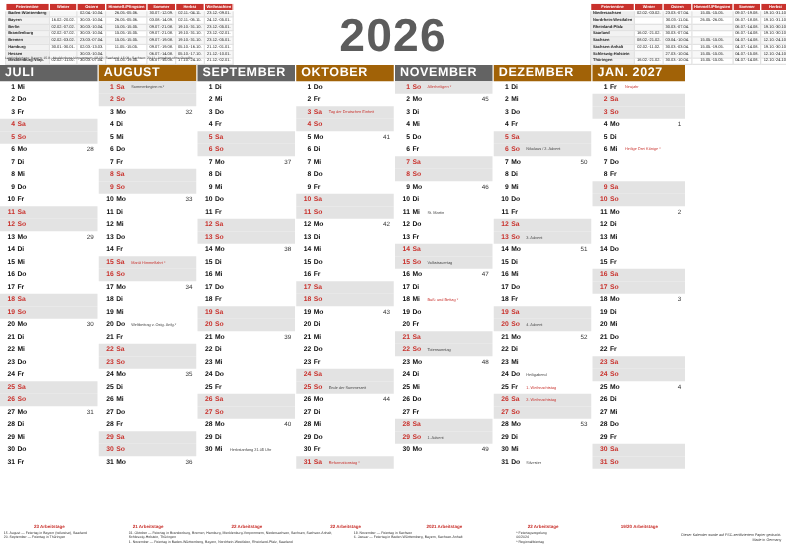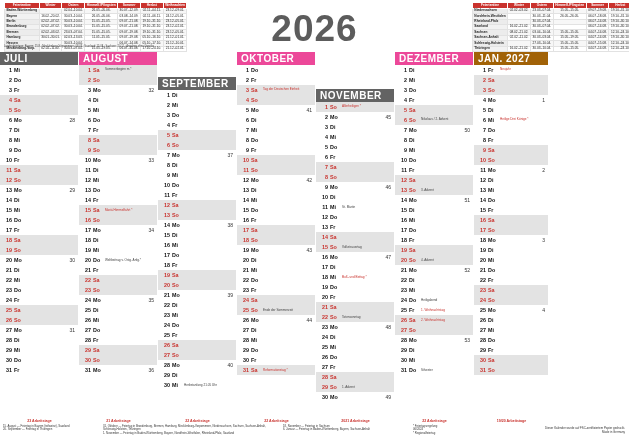--- a/index.html
+++ b/index.html
@@ -19,26 +19,26 @@
   .hdr-table th{background:#c9322d;color:#fff;font-weight:bold;padding:0.5px 1.5px;border:0.3px solid #fff;text-align:center;white-space:nowrap;}
   .hdr-table td{padding:0.4px 1.5px;border:0.3px solid #e2e2e2;white-space:nowrap;text-align:center;color:#222;}
   .hdr-table td.st{text-align:left;background:#f2f2f2;font-weight:bold;}
   .hdr-table tr:nth-child(even) td{background:#f7f7f7;}
   .hdr-table tr:nth-child(even) td.st{background:#ececec;}
   .hdr-note{position:absolute;left:4px;top:45px;font-size:2.7px;color:#444;}
   .year{position:absolute;left:0;top:8px;width:629px;text-align:center;
         font-size:37px;font-weight:bold;color:#5c5c5c;letter-spacing:1px;font-family:"Liberation Sans",sans-serif;}
 
   
-  .months{position:absolute;left:0;top:52px;width:629px;height:366px;display:flex;}
+  .months{position:absolute;left:0;top:52px;width:629px;height:366px;display:flex;align-items:flex-end;}
   .month{position:relative;height:366px;border-right:1px solid #ffffff;box-sizing:border-box;}
   .m-title{height:13px;line-height:13px;font-size:10px;font-weight:bold;color:#fff;
            background:#636363;padding-left:4px;letter-spacing:0.5px;}
   .m-title.red{background:#a16207;}
-  .m-title.grey-l{background:#ec4899;}
+  .m-title.grey-l{background:#a16207;}
   .rows{position:relative;}
   .row{display:flex;align-items:center;height:10.02px;font-size:5.4px;padding-left:3px;box-sizing:border-box;position:relative;}
   .row.shade{background:#e3e3e3;}
   .row.sun{color:#c9322d;}
   .row.sat{color:#c9322d;}
   .d-num{width:9px;text-align:right;font-weight:bold;}
   .d-wd{width:11px;padding-left:2px;font-weight:bold;}
   .d-note{font-size:3.1px;color:#c9322d;padding-left:1px;line-height:1.05;max-width:46px;}
   .d-note.grey{color:#444;}
   .kw{position:absolute;right:3px;font-size:5px;color:#333;font-weight:normal;}

